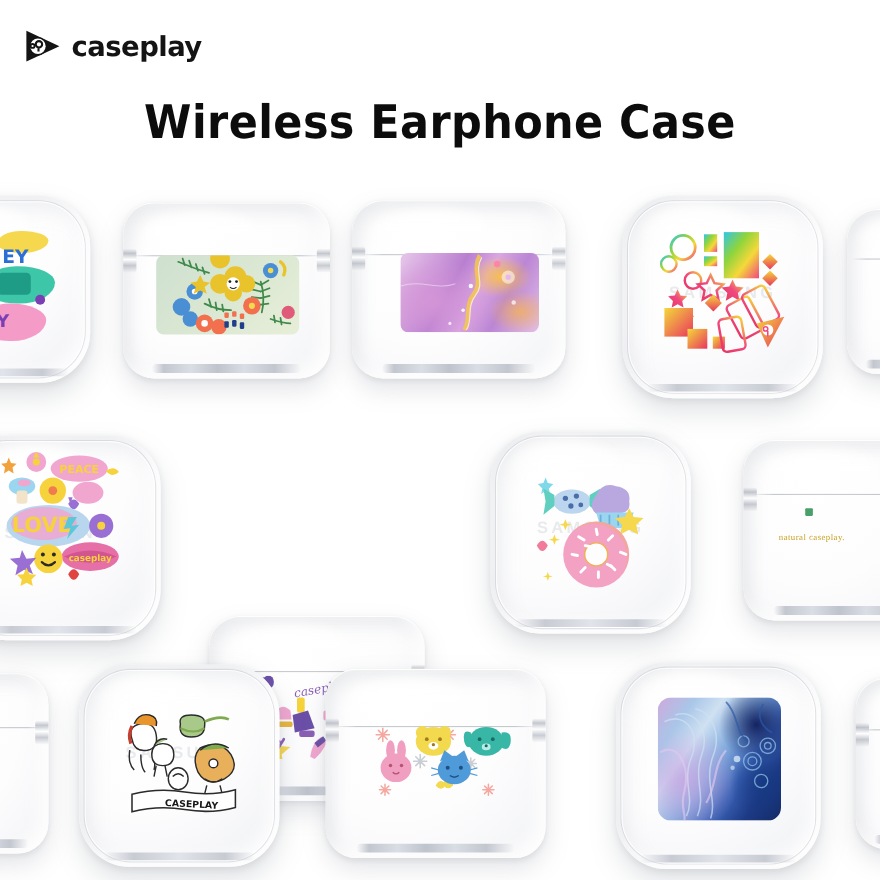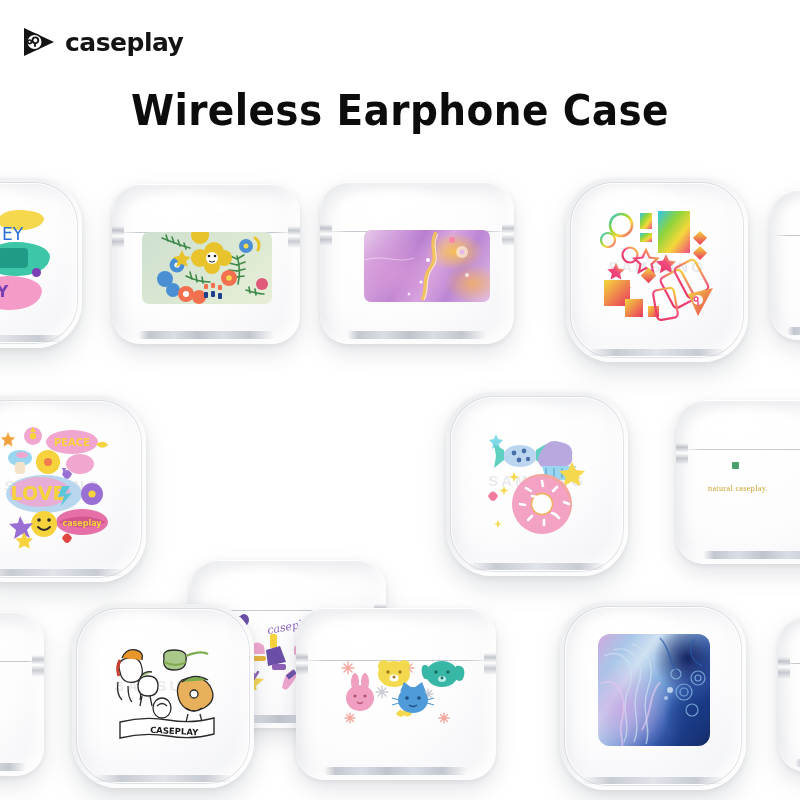--- a/index.html
+++ b/index.html
@@ -169,21 +169,21 @@
 
   <div class="page-title">Wireless Earphone Case</div>
 
   <div class="gallery">
 
     <div class="case buds" style="left:-78px; top:18px; width:160px; height:170px;">
       <div class="buds-ring"></div>
       <div class="gloss"></div>
       <div class="art" style="left:54px; top:28px; width:108px; height:116px;">
         <div class="sh blob" style="left:22px; top:4px; width:46px; height:20px; background:#f6d84e;"></div>
-        <div class="txt" style="left:26px; top:18px; font-size:17px; font-weight:400; color:#2b6fd6;">EY</div>
+        <div class="txt" style="left:26px; top:18px; font-size:17px; font-weight:700; color:#2b6fd6;">EY</div>
         <div class="sh blob" style="left:10px; top:36px; width:64px; height:34px; background:#3ec6a8;"></div>
         <div class="sh" style="left:22px; top:42px; width:30px; height:20px; background:#1f9c86; border-radius:4px;"></div>
         <div class="sh dot" style="left:56px; top:62px; width:9px; height:9px; background:#7a3fb5;"></div>
         <div class="sh blob" style="left:4px; top:70px; width:62px; height:34px; background:#f49bc8;"></div>
         <div class="txt" style="left:10px; top:76px; font-size:16px; font-weight:800; color:#7a3fb5;">AY</div>
       </div>
     </div>
 
     <div class="case apods" style="left:112px; top:24px; width:188px; height:160px;">
       <span class="hinge-left"></span>
@@ -320,21 +320,21 @@
     </div>
 
     <div class="case apods" style="left:770px; top:30px; width:120px; height:150px;">
       <div class="gloss"></div>
     </div>
 
     <div class="case buds" style="left:-40px; top:236px; width:186px; height:186px;">
       <div class="buds-ring"></div>
       <div class="gloss"></div>
       <div class="emboss">SAMSUNG</div>
-      <div class="art" style="left:40px; top:28px; width:120px; height:126px;">
+      <div class="art" style="left:40px; top:12px; width:120px; height:126px;">
         <svg width="120" height="126" viewBox="0 0 120 126" style="position:absolute;inset:0;">
           <path d="M8 8 l2 5 l5 .5 l-3.6 3.6 l1 5.3 l-4.4 -2.6 l-4.4 2.6 l1 -5.3 L1 13.5 l5 -.5 Z" fill="#f2a23c"></path>
           <g fill="#f0a6cf">
               <circle cx="33" cy="12" r="9"></circle>
             </g>
           <circle cx="33" cy="12" r="3.2" fill="#f6d33c"></circle>
           <g fill="#f6d33c">
               <path d="M33 3 l3 5 l-6 0 Z"></path>
             </g>
           <ellipse cx="72" cy="18" rx="26" ry="12" fill="#f0a6cf"></ellipse>

